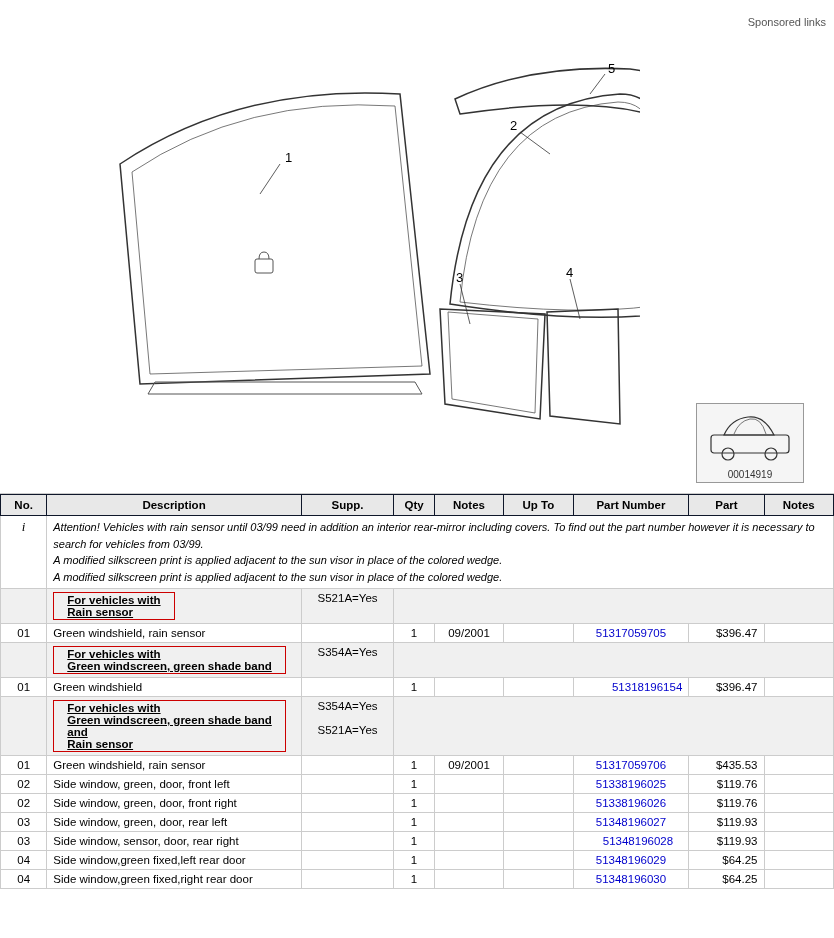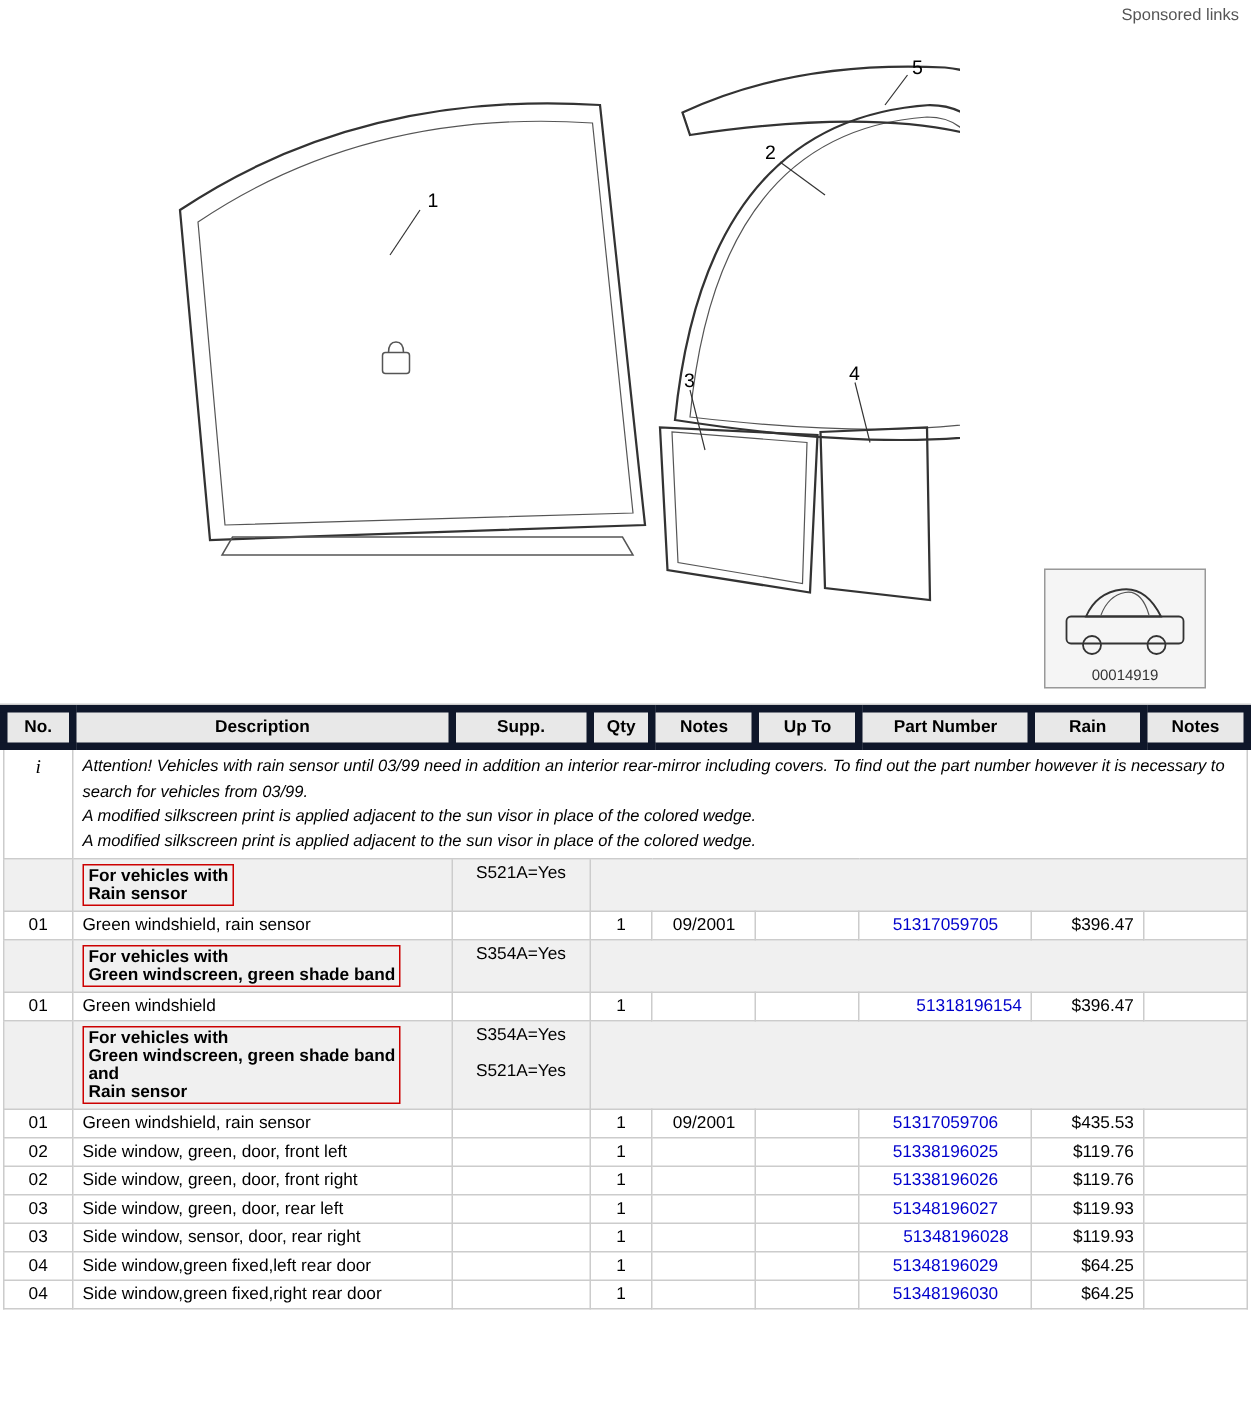--- a/index.html
+++ b/index.html
@@ -6,21 +6,21 @@
     body {
       font-family: Arial, Helvetica, sans-serif;
       font-size: 12px;
       background: #fff;
       width: 834px;
       min-height: 938px;
       color: #000;
     }
     .sponsored-links {
       text-align: right;
-      padding: 4px 8px;
+      padding: 16px 8px;
       font-size: 11px;
       color: #555;
     }
     .diagram-area {
       position: relative;
       width: 100%;
       height: 450px;
       background: #fff;
       border-bottom: 1px solid #ccc;
       overflow: hidden;
@@ -51,42 +51,43 @@
       margin-top: 2px;
       color: #333;
     }
     .parts-table {
       width: 100%;
       border-collapse: collapse;
       font-size: 11.5px;
     }
     .parts-table th {
       background: #e8e8e8;
-      border: 5px solid #0f172a;
+      border: 1px solid #0f172a;
       padding: 4px 6px;
       text-align: center;
       font-weight: bold;
     }
     .parts-table td {
       border: 1px solid #ccc;
       padding: 3px 6px;
       vertical-align: top;
     }
     .parts-table tr.info-row td {
       background: #fff;
       font-style: italic;
     }
     .parts-table tr.condition-row td {
       background: #f0f0f0;
       font-style: normal;
     }
     .parts-table tr.condition-row .condition-box {
       border: 1.5px solid #c00;
       display: inline-block;
-      padding: 1px 3px;
+      padding: 1px 13px;
+      text-decoration: underline;
     }
     .parts-table tr.part-row td {
       background: #fff;
     }
     .parts-table a {
       color: #0000cc;
       text-decoration: none;
     }
     .no-col { width: 40px; text-align: center; }
     .desc-col { width: 220px; }
@@ -171,21 +172,21 @@
 <table class="parts-table">
   <thead>
     <tr>
       <th class="no-col">No.</th>
       <th class="desc-col">Description</th>
       <th class="supp-col">Supp.</th>
       <th class="qty-col">Qty</th>
       <th class="from-col">Notes</th>
       <th class="upto-col">Up To</th>
       <th class="partno-col">Part Number</th>
-      <th class="price-col">Rain</th>
+      <th class="price-col">Part</th>
       <th class="notes-col">Notes</th>
     </tr>
   </thead>
   <tbody>
 
     <tr class="info-row">
       <td class="no-col"><span class="italic-i">i</span></td>
       <td colspan="8" style="font-size:11px; line-height:1.5;">
         Attention! Vehicles with rain sensor until 03/99 need in addition an interior rear-mirror including covers. To find out the part number however it is necessary to search for vehicles from 03/99.<br>
         A modified silkscreen print is applied adjacent to the sun visor in place of the colored wedge.<br>

